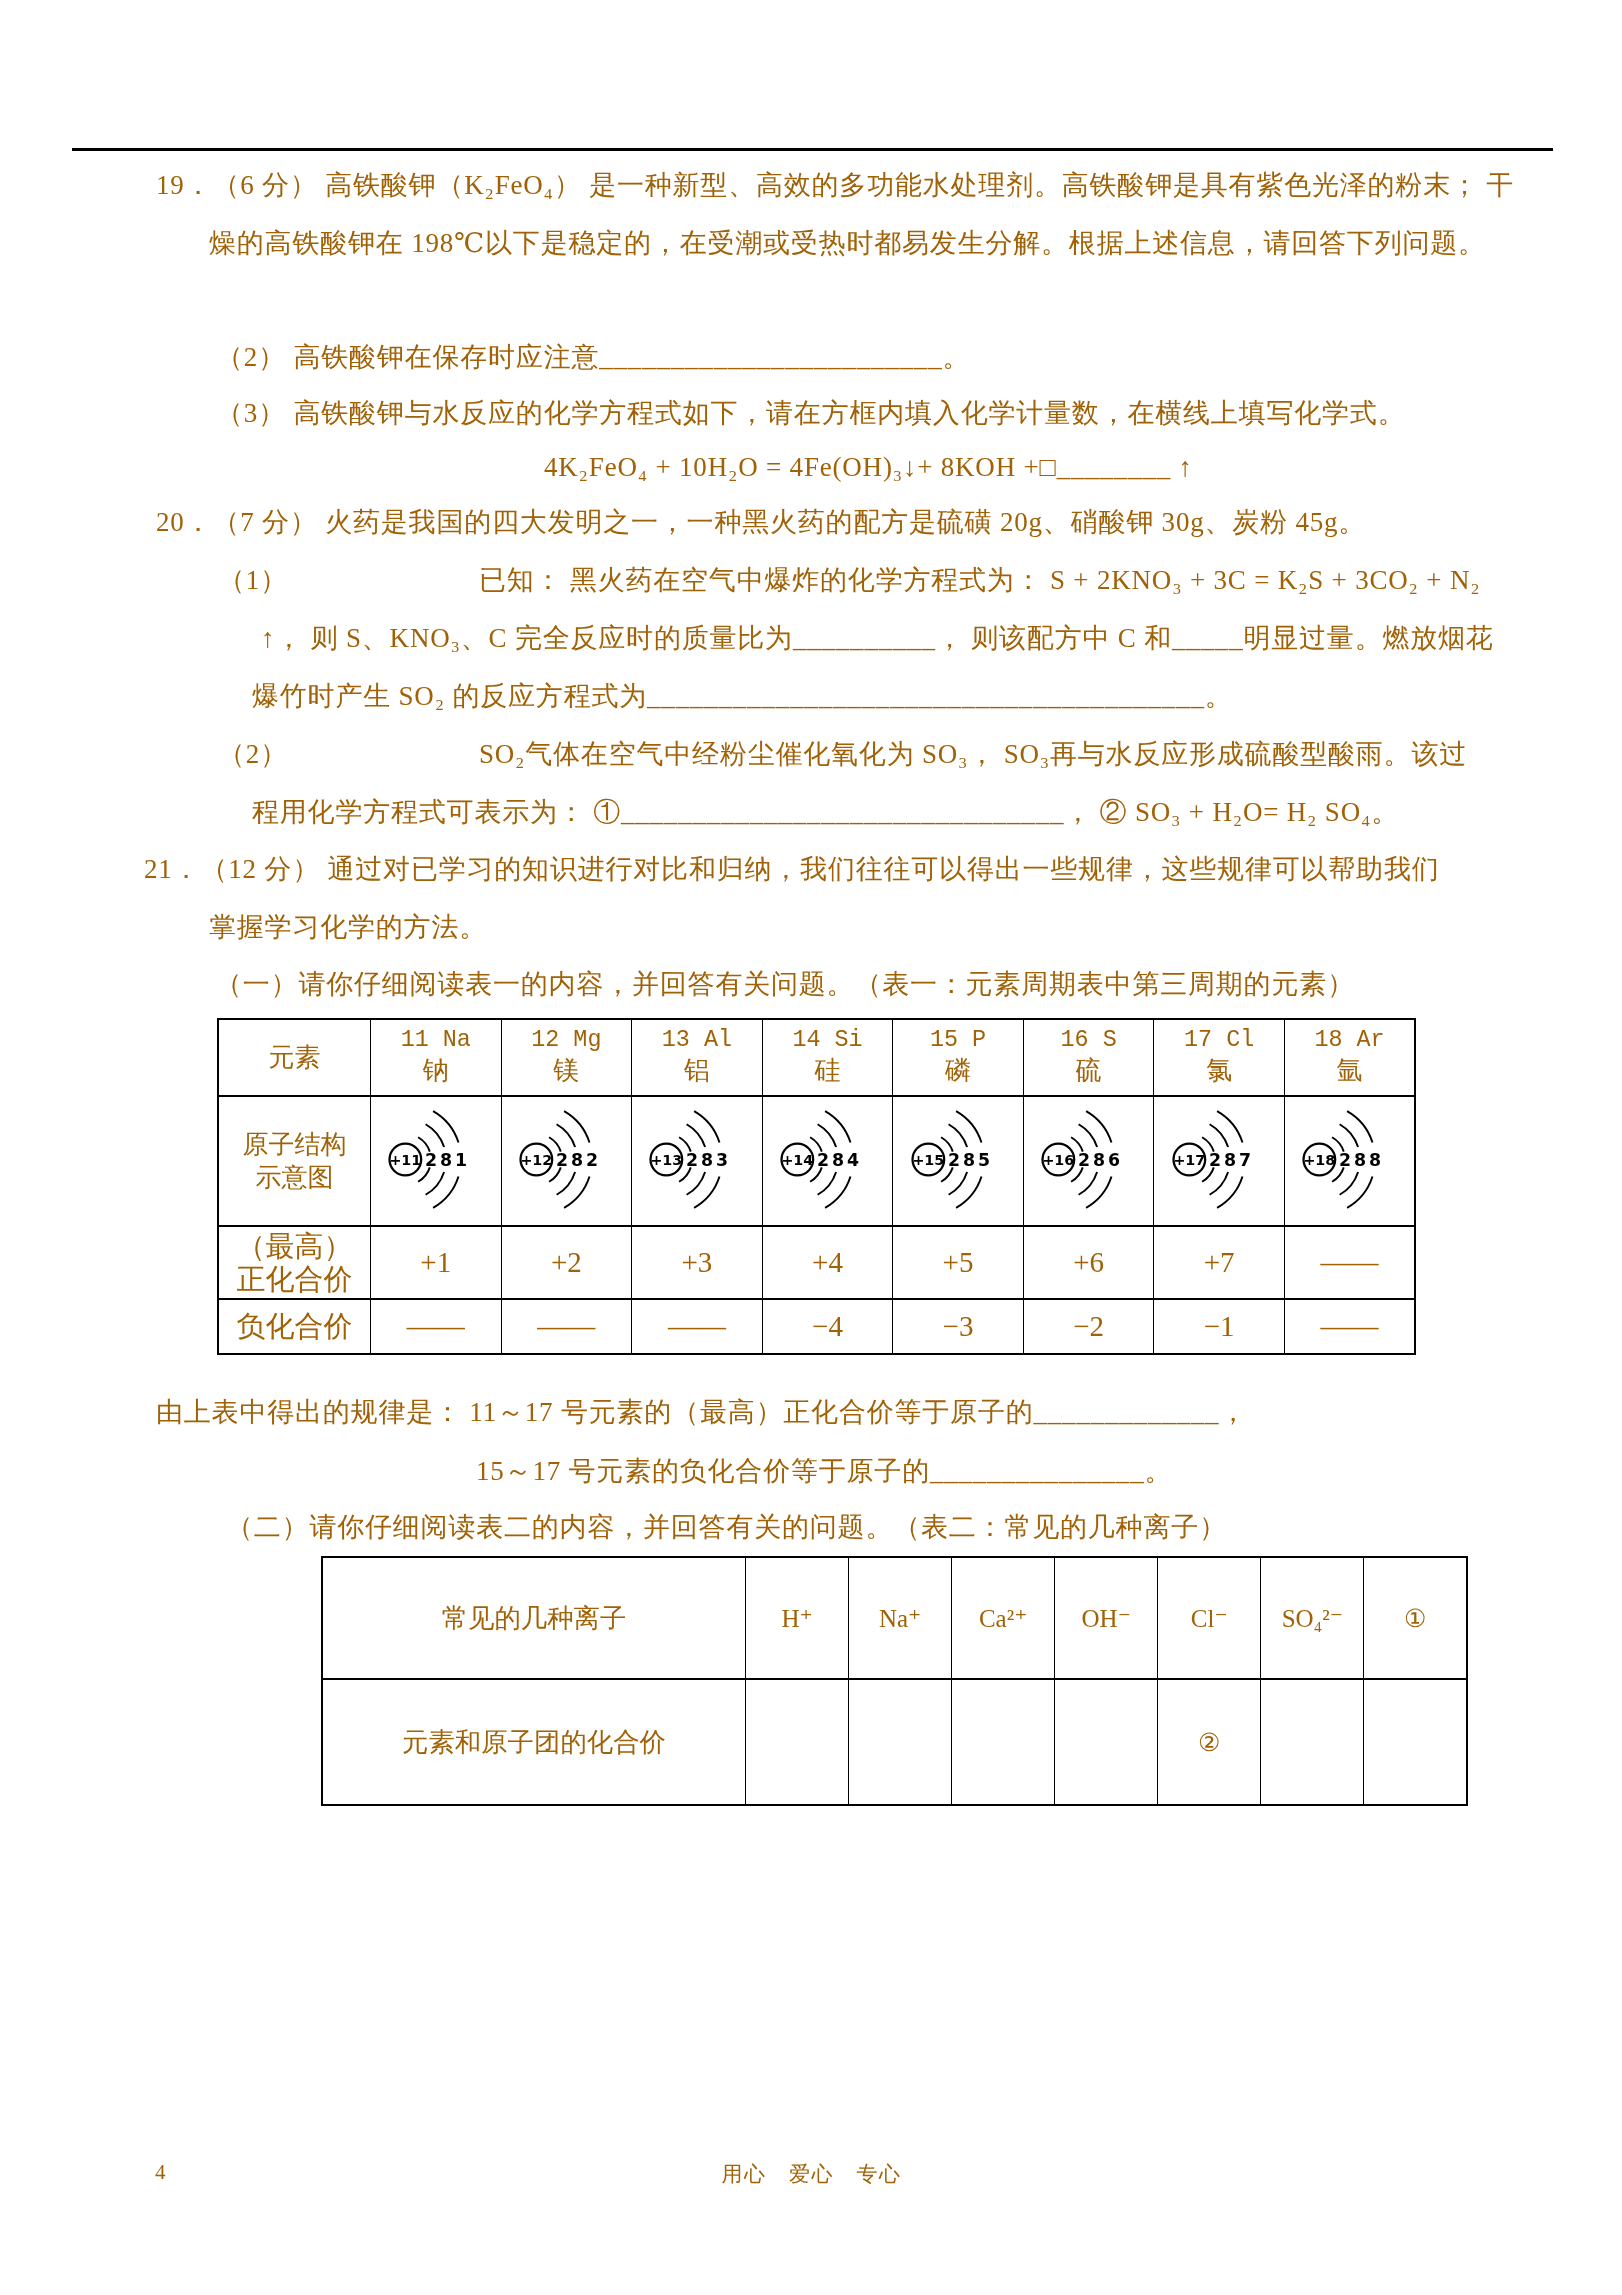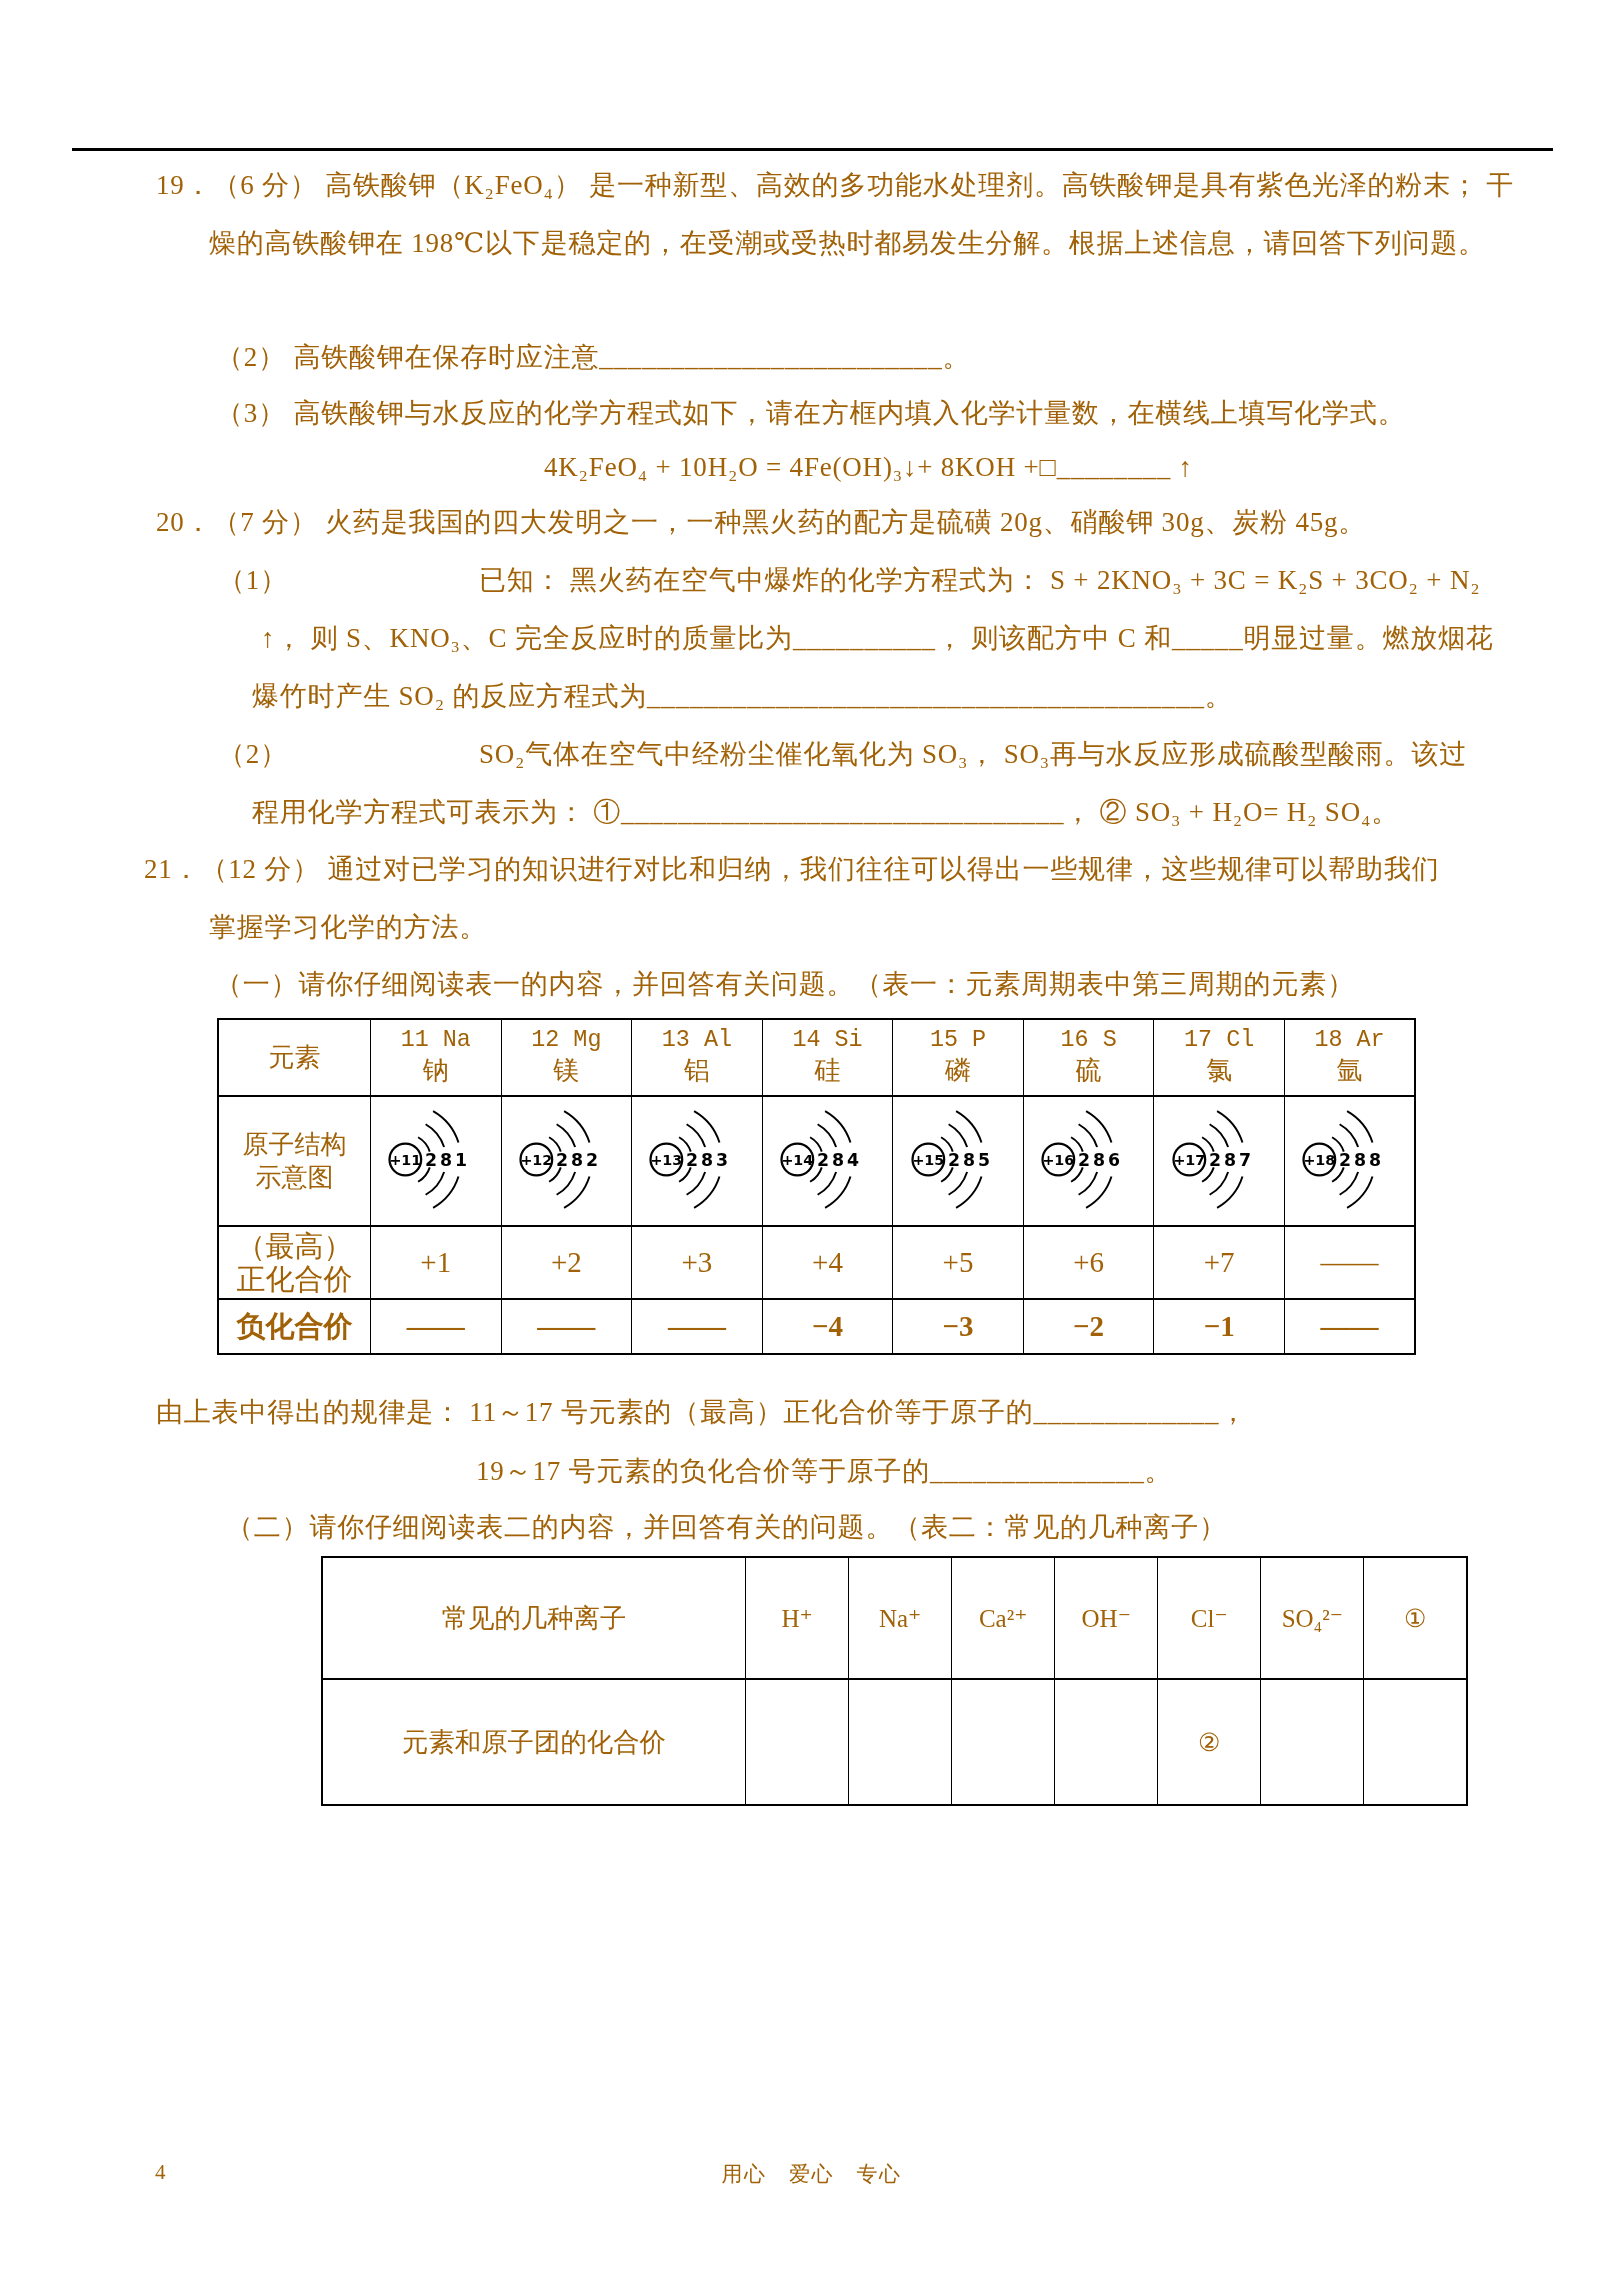--- a/index.html
+++ b/index.html
@@ -38,21 +38,21 @@
     text-align:center;vertical-align:middle;
     font-weight:normal;
     padding:0;
   }
   #table1 .rowhead{font-size:26px;line-height:33px;}
   #table1 .elemhead .eid{font-size:23.4px;font-family:Liberation Mono, monospace;}
   #table1 .elemhead .ename{font-size:26px;}
   #table1 tr.r1 td{height:75px;}
   #table1 tr.r2 td{height:128px;}
   #table1 tr.r3 td{height:71px;font-size:29px;}
-  #table1 tr.r4 td{height:53px;font-size:29px;font-weight:bold;}
+  #table1 tr.r4 td{height:53px;font-size:29px;}
   .atomcell svg text{font-family:"DejaVu Sans","Liberation Sans",sans-serif;}
   
   #table2{
     position:absolute;left:321px;top:1556px;
     width:1147px;
     border:2.3px solid #000;
   }
   #table2 td{
     border:1.5px solid #000;
     text-align:center;vertical-align:middle;
@@ -258,21 +258,21 @@
       <td>−4</td>
       <td>−3</td>
       <td>−2</td>
       <td>−1</td>
       <td>——</td>
     </tr>
   </tbody>
     </table>
 
   <div class="ln" style="left:156px;top:1395px">由上表中得出的规律是： 11～17 号元素的（最高）正化合价等于原子的_____________，</div>
-  <div class="ln" style="left:476px;top:1454px">19～17 号元素的负化合价等于原子的_______________。</div>
+  <div class="ln" style="left:476px;top:1454px">15～17 号元素的负化合价等于原子的_______________。</div>
   <div class="ln" style="left:226px;top:1510px">（二）请你仔细阅读表二的内容，并回答有关的问题。（表二：常见的几种离子）</div>
 
   <table id="table2">
     <tbody>
         <tr class="h">
       <td class="wide" style="width:390px">常见的几种离子</td>
       <td>H⁺</td>
       <td>Na⁺</td>
       <td>Ca²⁺</td>
       <td>OH⁻</td>

